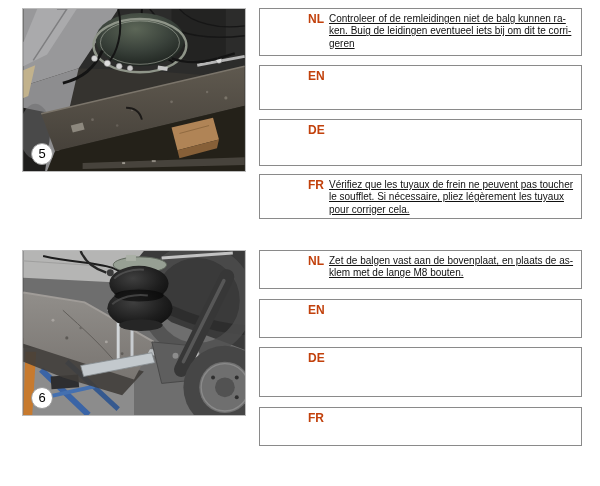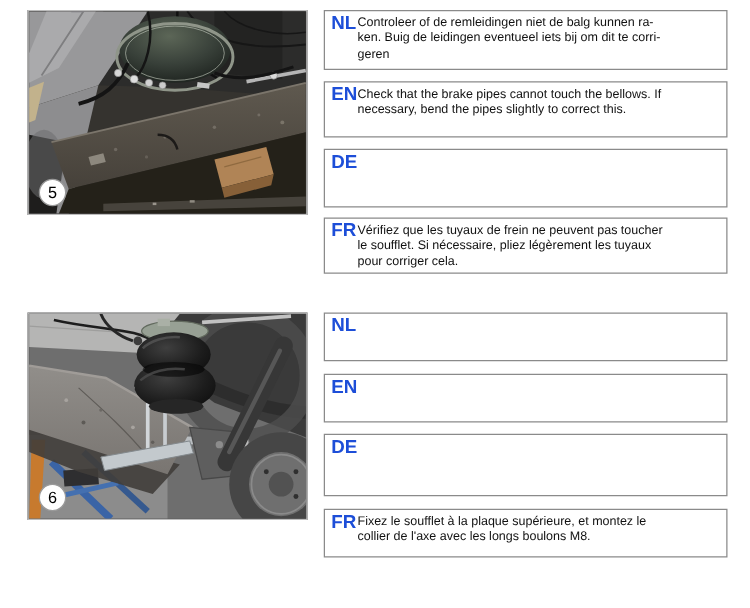--- a/index.html
+++ b/index.html
@@ -20,25 +20,25 @@
   }
 
   
   .lang-box{
     position:absolute; left:259px; width:323px;
     border:1px solid var(--box-border); background:#fff;
     display:flex; align-items:flex-start; padding-top:4px;
   }
   .lang-label{
     flex:0 0 26px; padding-left:5px;
-    font-weight:bold; font-size:15px; line-height:12px; color:#1d4ed8;
+    font-weight:bold; font-size:12px; line-height:12px; color:#c2410c;margin-left:43px;
   }
   .lang-text{
     flex:1; padding-right:4px;
-    font-size:10px; line-height:12.3px; white-space:pre-line; color:var(--text);
+    font-size:10px; line-height:12.3px; white-space:pre-line; color:var(--text);text-decoration:underline;
   }
 </style>
 </head>
 <body>
 
 <div class="page">
 
   <figure class="photo" style="left:22px; top:8px; width:224px; height:164px;">
     <svg viewBox="0 0 224 164">
       <defs>
@@ -194,41 +194,39 @@
   </figure>
 
   <div class="lang-box" style="top:8px; height:48px;">
     <span class="lang-label">NL</span>
     <p class="lang-text">Controleer of de remleidingen niet de balg kunnen ra-
 ken. Buig de leidingen eventueel iets bij om dit te corri-
 geren</p>
   </div>
   <div class="lang-box" style="top:65px; height:45px;">
     <span class="lang-label">EN</span>
-    <p class="lang-text">Check that the brake pipes cannot touch the bellows. If
-necessary, bend the pipes slightly to correct this.</p>
   </div>
   <div class="lang-box" style="top:119px; height:47px;">
     <span class="lang-label">DE</span>
   </div>
   <div class="lang-box" style="top:174px; height:45px;">
     <span class="lang-label">FR</span>
     <p class="lang-text">Vérifiez que les tuyaux de frein ne peuvent pas toucher
 le soufflet. Si nécessaire, pliez légèrement les tuyaux
 pour corriger cela.</p>
   </div>
 
   <div class="lang-box" style="top:250px; height:39px;">
     <span class="lang-label">NL</span>
+    <p class="lang-text">Zet de balgen vast aan de bovenplaat, en plaats de as-
+klem met de lange M8 bouten.</p>
   </div>
   <div class="lang-box" style="top:299px; height:39px;">
     <span class="lang-label">EN</span>
   </div>
   <div class="lang-box" style="top:347px; height:50px;">
     <span class="lang-label">DE</span>
   </div>
   <div class="lang-box" style="top:407px; height:39px;">
     <span class="lang-label">FR</span>
-    <p class="lang-text">Fixez le soufflet à la plaque supérieure, et montez le
-collier de l'axe avec les longs boulons M8.</p>
   </div>
 
 </div>
 
 </body></html>

